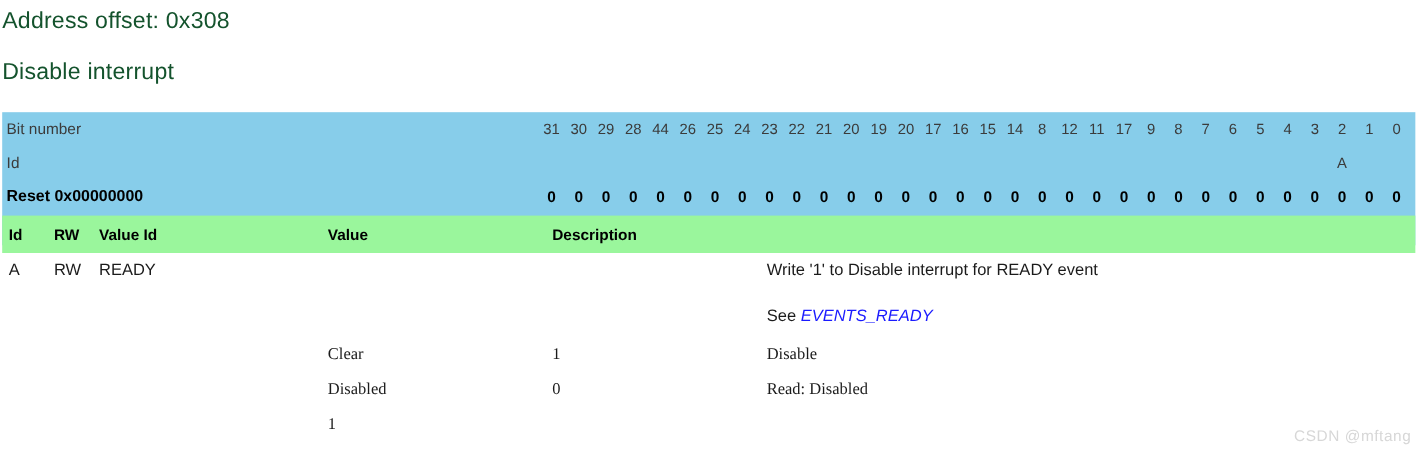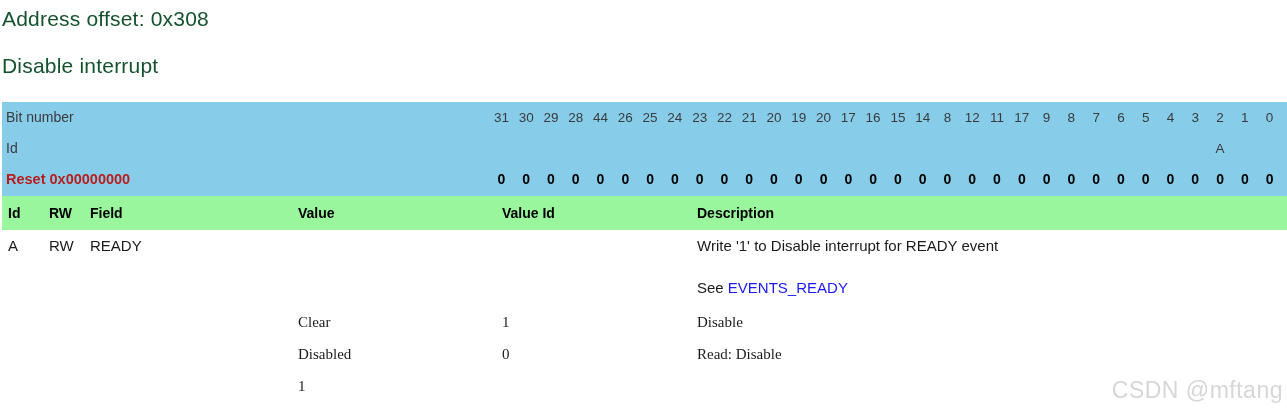--- a/index.html
+++ b/index.html
@@ -45,21 +45,21 @@
     height: 31px;
     line-height: 31px;
   }
   .bf-label {
     position: absolute;
     left: 4px;
     font-size: 14px;
     color: var(--label-gray);
     white-space: nowrap;
   }
-  .bf-label.bold { font-weight: 700; color: #b91c1c; font-size: 14.5px; }
+  .bf-label.bold { font-weight: 700; color: #000000; font-size: 14.5px; }
   .bits {
     position: absolute;
     left: 487px;
     right: 5px;
     top: 0;
     bottom: 0;
     display: grid;
     grid-template-columns: repeat(32, 1fr);
   }
   .bits .bit-cell {
@@ -100,30 +100,31 @@
     padding-top: 6px;
     font-size: 15px;
     color: var(--body-ink);
   }
   .body-row { line-height: 20px; }
   .row-field { margin-bottom: 22px; }
   .row-see   { margin-bottom: 14px; }
   .row-value { margin-bottom: 12px; font-family: Liberation Serif, serif; }
   .see-link {
     color: var(--link);
+    font-style: italic;
     text-decoration: none;
   }
   .cell { white-space: nowrap; overflow: visible; }
 
   
   .watermark {
     position: absolute;
     right: 4px;
     bottom: 13px;
-    font-size: 23px;
+    font-size: 14px;
     color: var(--watermark);
     text-shadow: 0 1px 0 #ffffff;
     letter-spacing: 0.5px;
   }
 </style>
 </head>
 <body>
 
 <div class="page">
 
@@ -240,23 +241,22 @@
           <span class="bit-cell">0</span>
           <span class="bit-cell">0</span>
           <span class="bit-cell">0</span>
         </div>
     </div>
   </div>
 
   <div class="field-header grid-cols">
     <span class="cell">Id</span>
     <span class="cell">RW</span>
-    <span class="cell">Field</span>
+    <span class="cell">Value Id</span>
     <span class="cell">Value</span>
-    <span class="cell">Value Id</span>
     <span class="cell">Description</span>
   </div>
 
   <div class="field-body" id="field-body">
       <div class="body-row grid-cols row-field">
         <span class="cell">A</span>
         <span class="cell">RW</span>
         <span class="cell">READY</span>
         <span class="cell"></span>
         <span class="cell"></span>
@@ -277,21 +277,21 @@
         <span class="cell">Clear</span>
         <span class="cell">1</span>
         <span class="cell">Disable</span>
       </div>
       <div class="body-row grid-cols row-value">
         <span class="cell"></span>
         <span class="cell"></span>
         <span class="cell"></span>
         <span class="cell">Disabled</span>
         <span class="cell">0</span>
-        <span class="cell">Read: Disable</span>
+        <span class="cell">Read: Disabled</span>
       </div>
       <div class="body-row grid-cols row-value">
         <span class="cell"></span>
         <span class="cell"></span>
         <span class="cell"></span>
         <span class="cell">1</span>
       </div>
     </div>
 
   <div class="watermark">CSDN @mftang</div>

